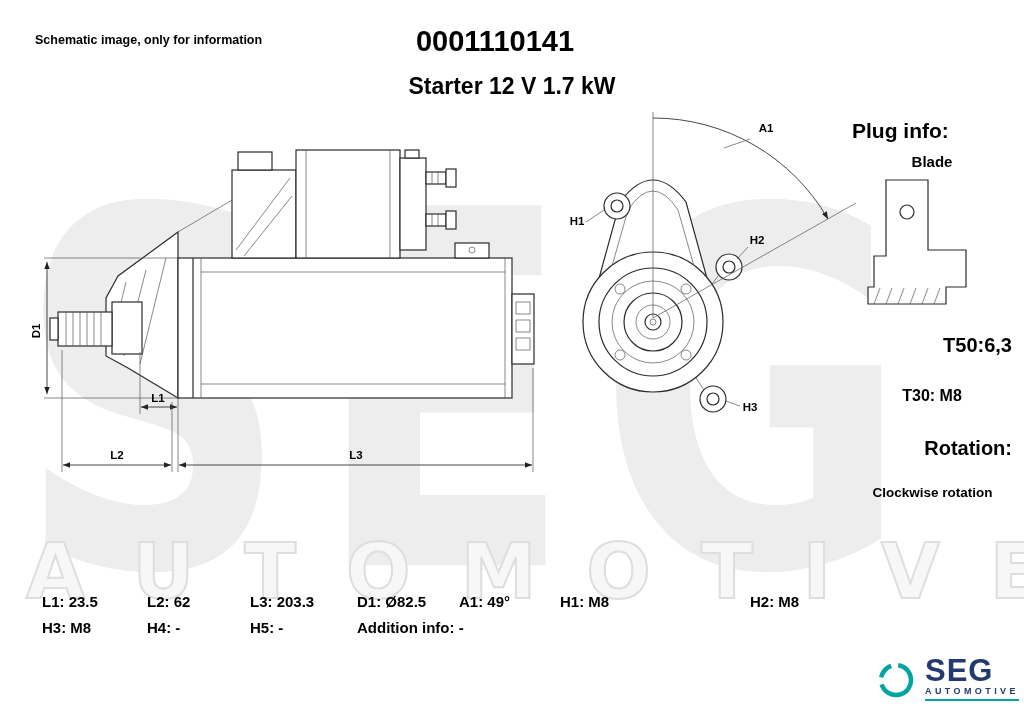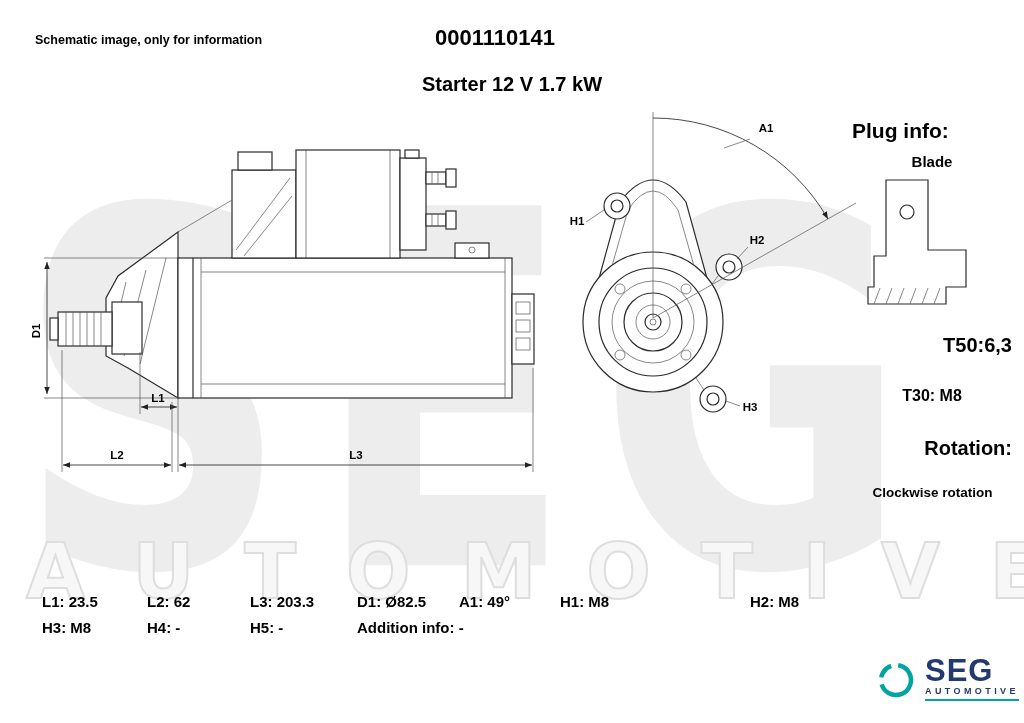--- a/index.html
+++ b/index.html
@@ -33,22 +33,22 @@
   .thin { stroke:#555; stroke-width:0.7; fill:none; }
   .dim  { stroke:#333; stroke-width:0.9; fill:none; }
   text.dimlbl {
     font-family:"Liberation Sans",sans-serif;
     font-size:11.5px; font-weight:bold; fill:#000;
   }
 
   
   .txt { position:absolute; z-index:2; font-weight:bold; }
   .disclaimer { left:35px; top:33px; font-size:12.5px; }
-  .part-number { left:0; top:25px; width:990px; text-align:center; font-size:22px; }
-  .title { left:0; top:73px; width:1024px; text-align:center; font-size:20px; }
+  .part-number { left:0; top:25px; width:990px; text-align:center; font-size:29px; }
+  .title { left:0; top:73px; width:1024px; text-align:center; font-size:23px; }
   .plug-heading { left:852px; top:119px; width:160px; text-align:left; font-size:21px; }
   .plug-type { left:852px; top:153px; width:160px; text-align:center; font-size:15px; }
   .t50 { left:852px; top:334px; width:160px; text-align:right; font-size:20px; }
   .t30 { left:852px; top:387px; width:160px; text-align:center; font-size:16px; }
   .rot-h { left:852px; top:437px; width:160px; text-align:right; font-size:20px; }
   .rot-v { left:845px; top:485px; width:175px; text-align:center; font-size:13.5px; }
 
   
   .specs {
     position:absolute; left:42px; top:589px; width:980px; z-index:2;

